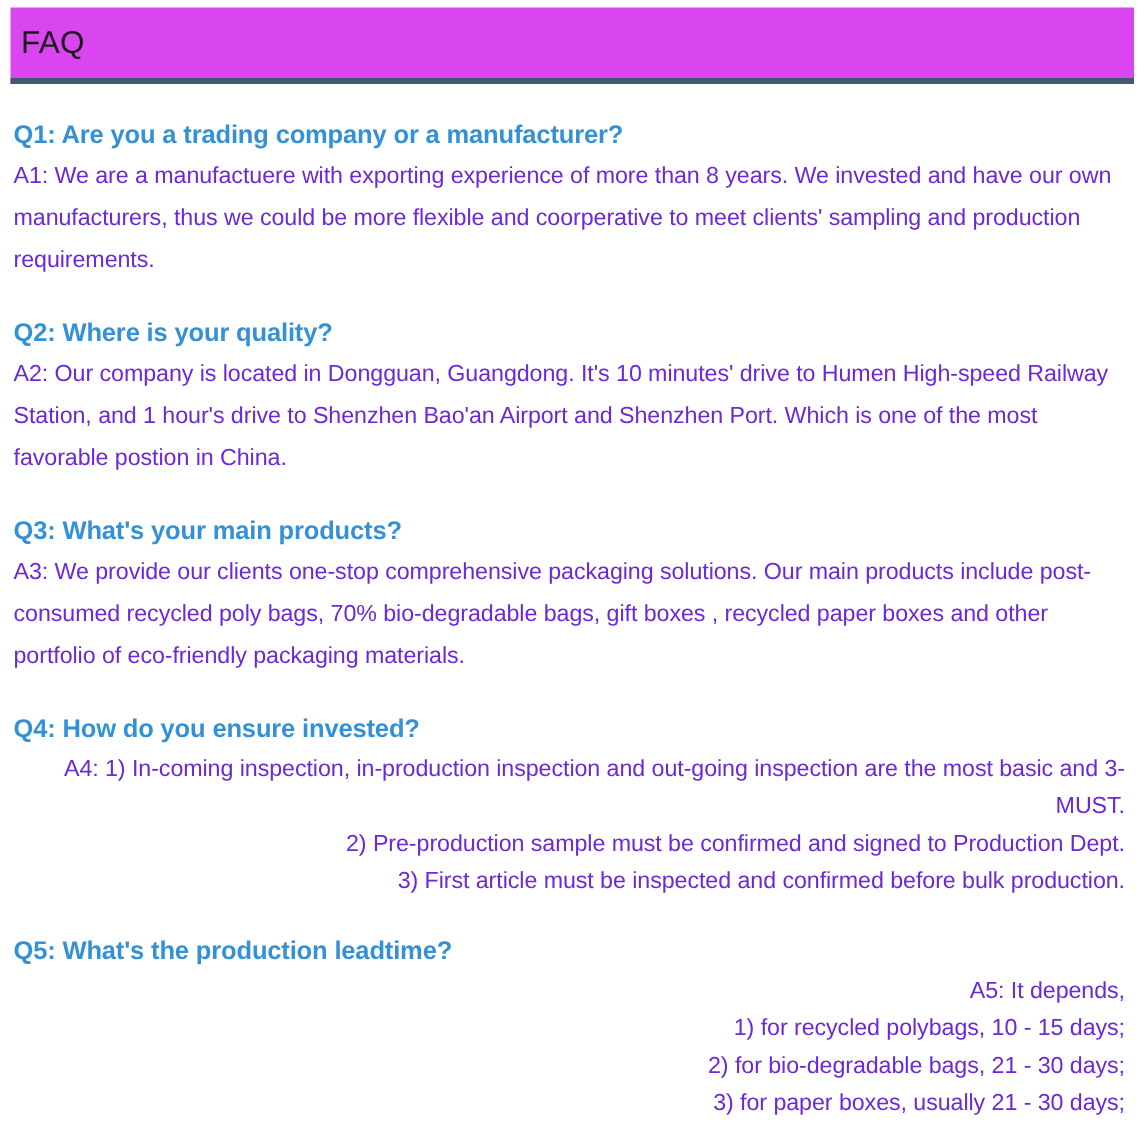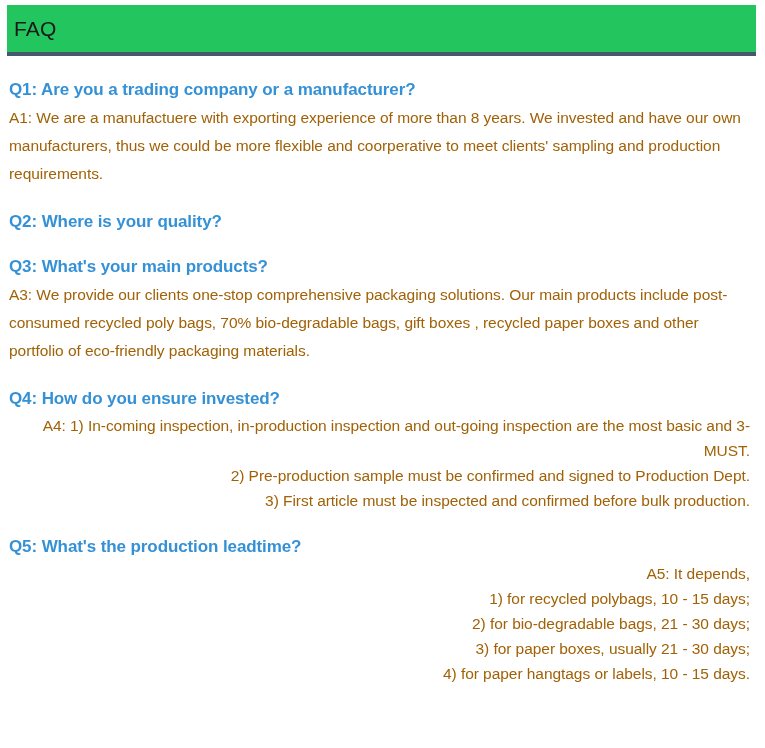--- a/index.html
+++ b/index.html
@@ -15,21 +15,21 @@
   }
   .page {
     width: 765px;
     height: 748px;
     position: relative;
     background: #ffffff;
   }
   .faq-header {
     margin: 5px 9px 0 7px;
     height: 47px;
-    background: #22c55e;
+    background: #d946ef;
     border-bottom: 4px solid #44596b;
     box-sizing: content-box;
     display: flex;
     align-items: center;
   }
   .faq-header-title {
     font-size: 21px;
     font-weight: 400;
     color: #1a1a1a;
     padding-left: 7px;
@@ -46,21 +46,21 @@
   }
   .question {
     color: #3491d6;
     font-size: 17px;
     font-weight: bold;
     line-height: 22px;
     margin: 0 0 3px 0;
     letter-spacing: -0.1px;
   }
   .answer {
-    color: #a16207;
+    color: #6d28d9;
     font-size: 15.5px;
     line-height: 28px;
     margin: 0;
     letter-spacing: -0.05px;
   }
   .answer.tight {
     line-height: 25px;
   }
   .answer .line {
     display: block;
@@ -78,20 +78,21 @@
 
   <div class="faq-body">
 
     <div class="qa-block">
       <p class="question">Q1: Are you a trading company or a manufacturer?</p>
       <p class="answer">A1: We are a manufactuere with exporting experience of more than 8 years. We invested and have our own manufacturers, thus we could be more flexible and coorperative to meet clients' sampling and production requirements.</p>
     </div>
 
     <div class="qa-block">
       <p class="question">Q2: Where is your quality?</p>
+      <p class="answer">A2: Our company is located in Dongguan, Guangdong. It's 10 minutes' drive to Humen High-speed Railway Station, and 1 hour's drive to Shenzhen Bao'an Airport and Shenzhen Port. Which is one of the most favorable postion in China.</p>
     </div>
 
     <div class="qa-block">
       <p class="question">Q3: What's your main products?</p>
       <p class="answer">A3: We provide our clients one-stop comprehensive packaging solutions. Our main products include post-consumed recycled poly bags, 70% bio-degradable bags, gift boxes , recycled paper boxes and other portfolio of eco-friendly packaging materials.</p>
     </div>
 
     <div class="qa-block">
       <p class="question">Q4: How do you ensure invested?</p>
       <p class="answer tight">

